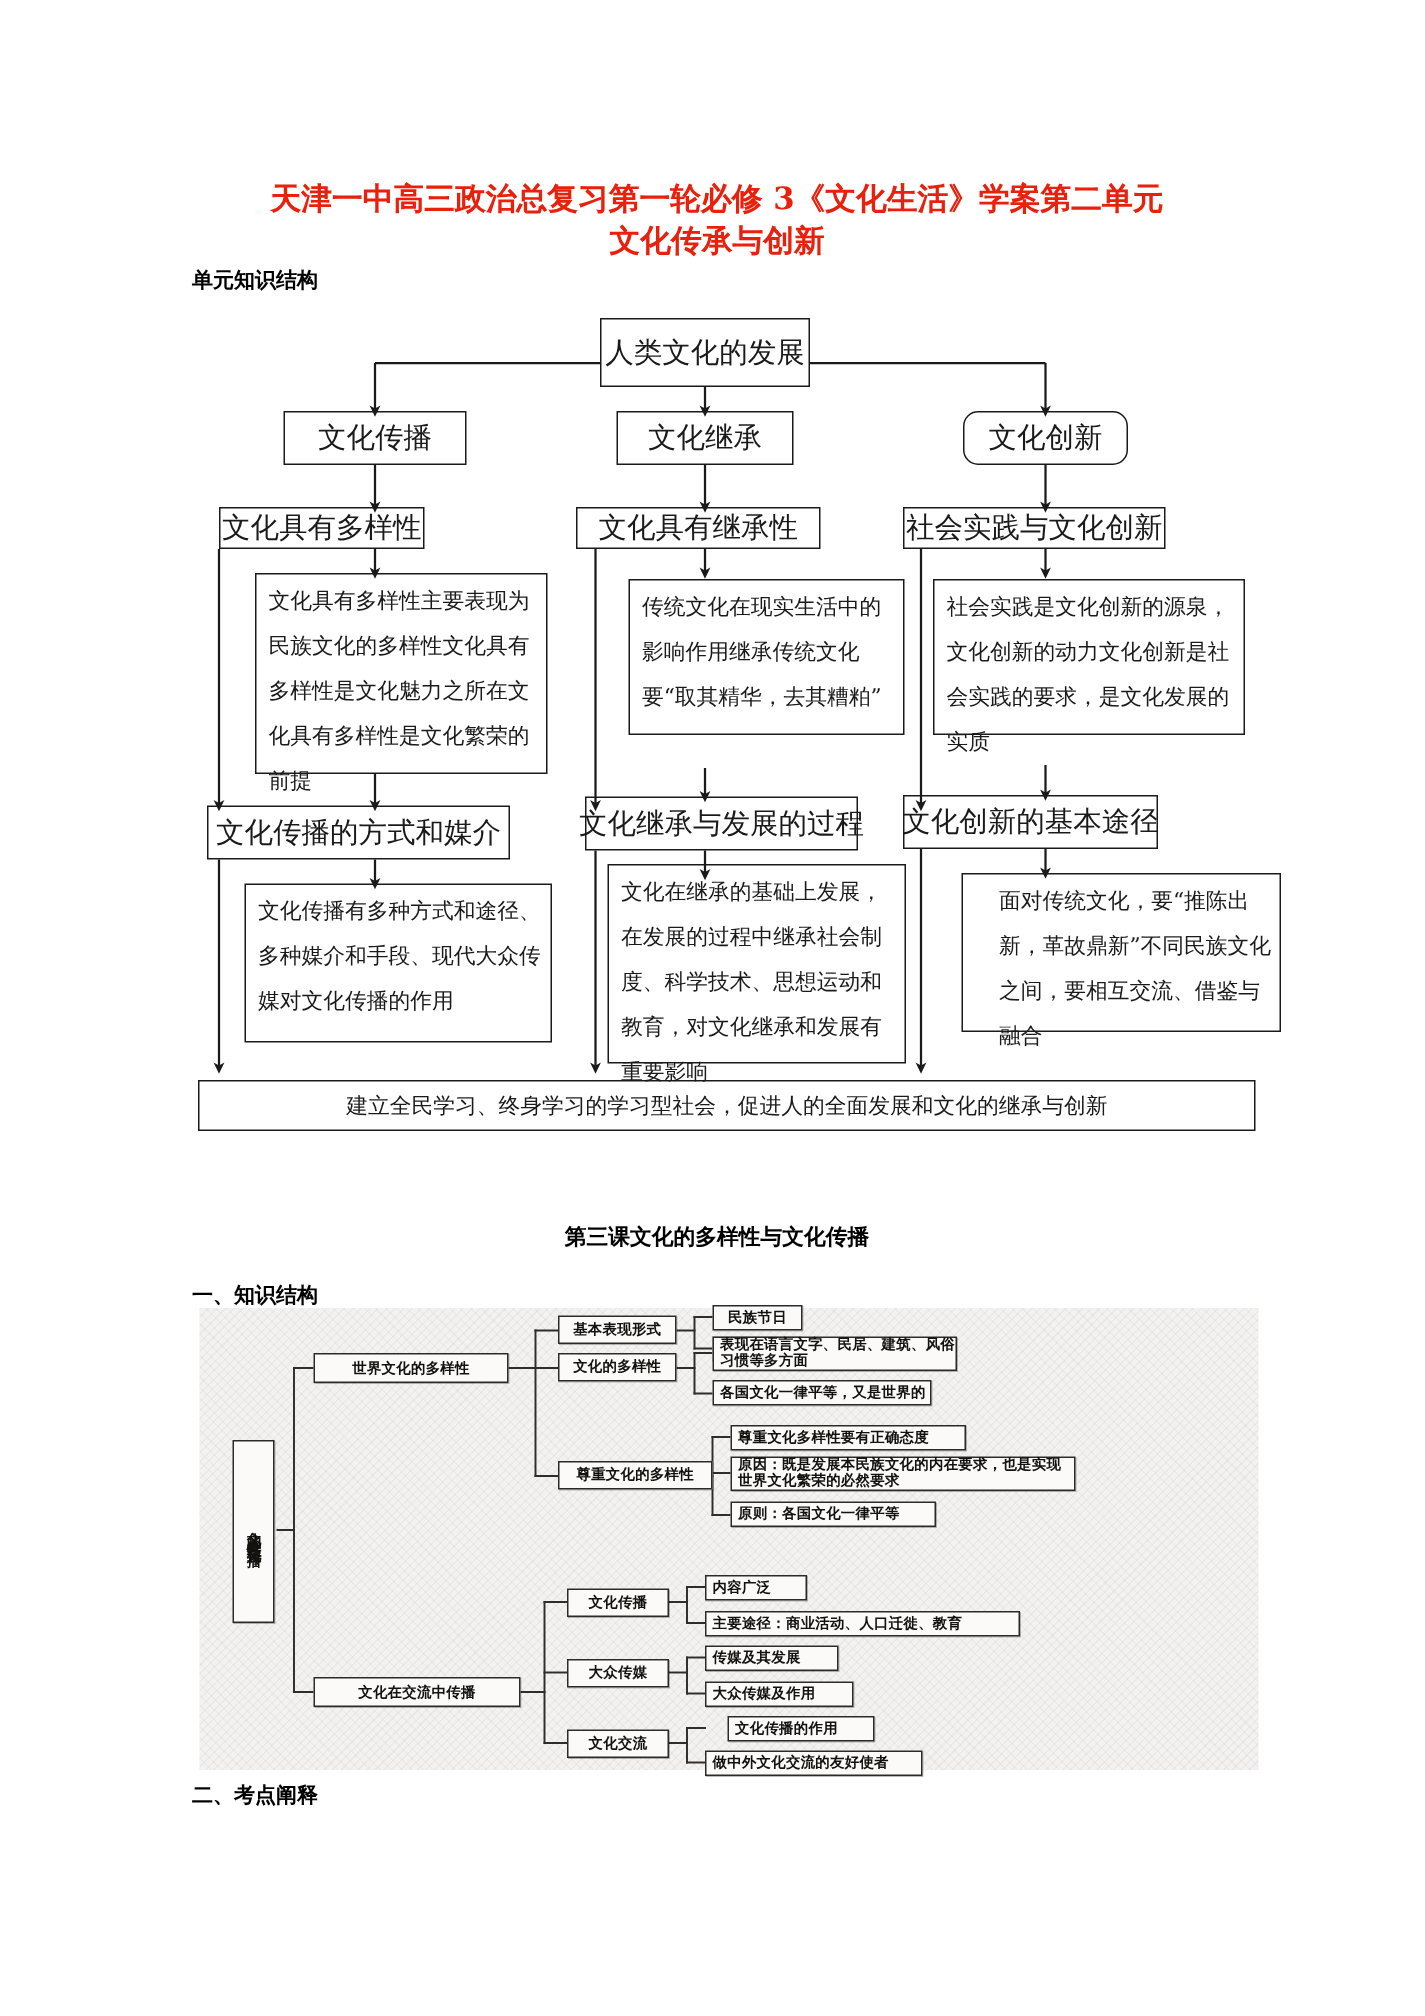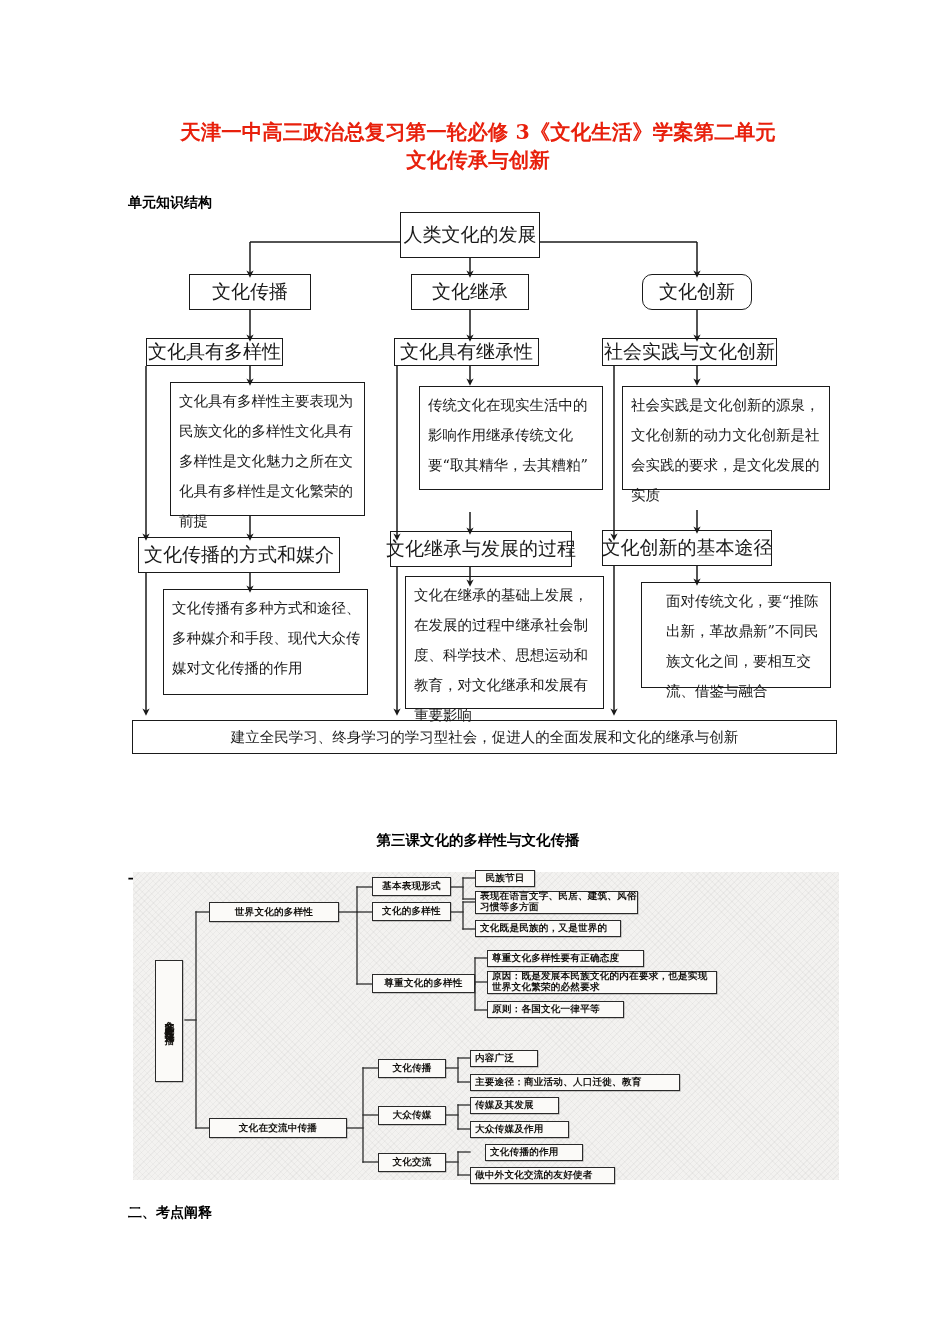--- a/index.html
+++ b/index.html
@@ -38,21 +38,20 @@
     letter-spacing: 0px;
   }
   .doc-title .l2 { display: block; }
 
   .sec-label {
     position: absolute;
     font-family: "DejaVu Serif", "Liberation Serif", serif;
     font-weight: bold;
     font-size: 14px;
     color: #000;
-    margin-top: 16px;
   }
   #unit-structure-label { left: 128px; top: 178px; }
   #lesson3-title {
     left: 128px; top: 815px; width: 700px;
     text-align: center; font-size: 14.5px;
   }
   #knowledge-structure-label { left: 128px; top: 855px; }
   #exam-points-label { left: 128px; top: 1188px; }
 
   
@@ -200,34 +199,34 @@
     </g>
   </svg>
 
   <div class="fbox single" style="left:400px; top:212px; width:140px; height:46px;">人类文化的发展</div>
 
   <div class="fbox single" style="left:189px; top:274px; width:122px; height:36px;">文化传播</div>
   <div class="fbox single" style="left:411px; top:274px; width:118px; height:36px;">文化继承</div>
   <div class="fbox single" style="left:642px; top:274px; width:110px; height:36px;border-radius:10px;">文化创新</div>
 
   <div class="fbox single" style="left:146px; top:338px; width:137px; height:28px;">文化具有多样性</div>
-  <div class="fbox single" style="left:394px; top:338px; width:145px; height:28px;">文化具有继承性</div>
+  <div class="fbox single" style="left:384px; top:338px; width:163px; height:28px;">文化具有继承性</div>
   <div class="fbox single" style="left:602px; top:338px; width:175px; height:28px;">社会实践与文化创新</div>
 
   <div class="fbox para" style="left:170px; top:382px; width:195px; height:134px;">文化具有多样性主要表现为民族文化的多样性文化具有多样性是文化魅力之所在文化具有多样性是文化繁荣的前提</div>
   <div class="fbox para" style="left:419px; top:386px; width:184px; height:104px;">传统文化在现实生活中的影响作用继承传统文化要“取其精华，去其糟粕”</div>
   <div class="fbox para" style="left:622px; top:386px; width:208px; height:104px;">社会实践是文化创新的源泉，文化创新的动力文化创新是社会实践的要求，是文化发展的实质</div>
 
   <div class="fbox single" style="left:138px; top:537px; width:202px; height:36px;text-align:center;">文化传播的方式和媒介</div>
   <div class="fbox single" style="left:390px; top:531px; width:182px; height:36px;">文化继承与发展的过程</div>
   <div class="fbox para" style="left:163px; top:589px; width:205px; height:106px;">文化传播有多种方式和途径、多种媒介和手段、现代大众传媒对文化传播的作用</div>
 
   <div class="fbox single" style="left:602px; top:530px; width:170px; height:36px;">文化创新的基本途径</div>
   <div class="fbox para" style="left:405px; top:576px; width:199px; height:133px;">文化在继承的基础上发展，在发展的过程中继承社会制度、科学技术、思想运动和教育，对文化继承和发展有重要影响</div>
-  <div class="fbox para" style="left:641px; top:582px; width:190px; height:106px;padding-left:24px;">面对传统文化，要“推陈出新，革故鼎新”不同民族文化之间，要相互交流、借鉴与融合</div>
+  <div class="fbox para" style="left:641px; top:582px; width:213px; height:106px;padding-left:24px;">面对传统文化，要“推陈出新，革故鼎新”不同民族文化之间，要相互交流、借鉴与融合</div>
 
   <div class="banner" style="left:132px; top:720px; width:705px; height:34px;">建立全民学习、终身学习的学习型社会，促进人的全面发展和文化的继承与创新</div>
 
   <div class="sec-label" id="lesson3-title">第三课文化的多样性与文化传播</div>
   <div class="sec-label" id="knowledge-structure-label">一、知识结构</div>
 
   <div id="scan2">
 
     <svg width="706" height="308" viewBox="0 0 706 308">
       <g stroke="#2d2d2d" stroke-width="1.3" fill="none" stroke-linecap="square">
@@ -286,21 +285,21 @@
 
     <div class="sbox" style="left:76px; top:30px; width:130px; height:20px;">世界文化的多样性</div>
     <div class="sbox" style="left:76px; top:246px; width:138px; height:20px;">文化在交流中传播</div>
 
     <div class="sbox" style="left:239px; top:5px; width:79px; height:19px;">基本表现形式</div>
     <div class="sbox" style="left:342px; top:-2px; width:60px; height:17px;">民族节日</div>
     <div class="sbox" style="left:342px; top:19px; width:60px; height:17px;">文化遗产</div>
 
     <div class="sbox" style="left:239px; top:30px; width:79px; height:19px;">文化的多样性</div>
     <div class="sbox lft two" style="left:342px; top:19px; width:163px; height:23px;">表现在语言文字、民居、建筑、风俗习惯等多方面</div>
-    <div class="sbox lft" style="left:342px; top:48px; width:146px; height:17px;">文化既是民族的，又是世界的</div>
+    <div class="sbox lft" style="left:342px; top:48px; width:146px; height:17px;">各国文化一律平等，又是世界的</div>
 
     <div class="sbox" style="left:239px; top:102px; width:103px; height:19px;">尊重文化的多样性</div>
     <div class="sbox lft" style="left:354px; top:78px; width:157px; height:17px;">尊重文化多样性要有正确态度</div>
     <div class="sbox lft two" style="left:354px; top:99px; width:230px; height:23px;">原因：既是发展本民族文化的内在要求，也是实现世界文化繁荣的必然要求</div>
     <div class="sbox lft" style="left:354px; top:129px; width:137px; height:17px;">原则：各国文化一律平等</div>
 
     <div class="sbox" style="left:245px; top:187px; width:68px; height:19px;">文化传播</div>
     <div class="sbox lft" style="left:337px; top:178px; width:68px; height:17px;">内容广泛</div>
     <div class="sbox lft" style="left:337px; top:202px; width:210px; height:17px;">主要途径：商业活动、人口迁徙、教育</div>
 

